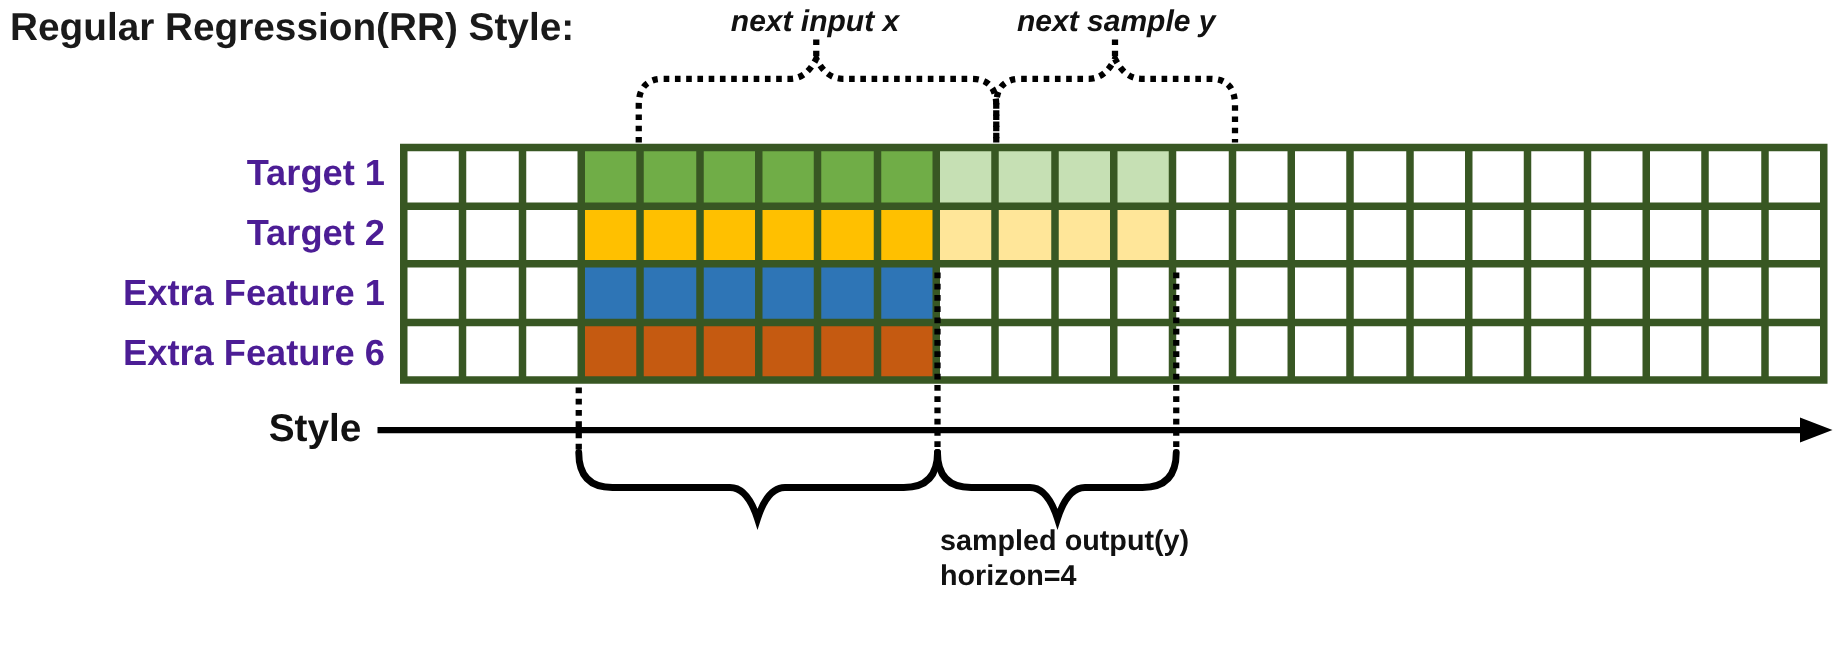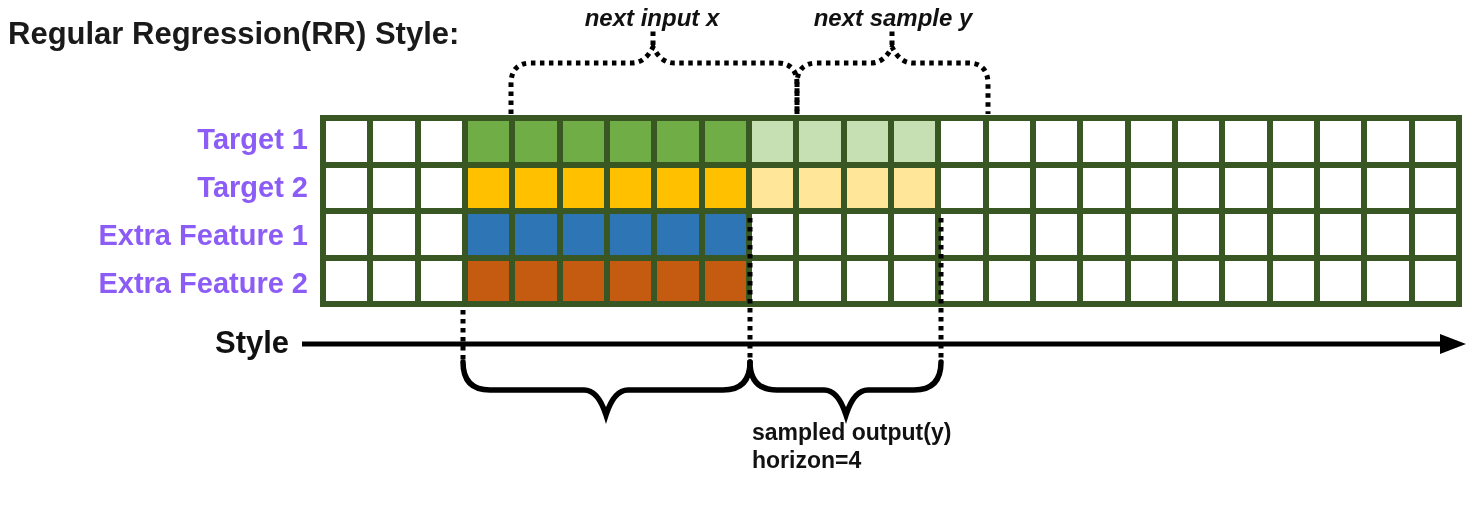--- a/index.html
+++ b/index.html
@@ -1,22 +1,22 @@
 <!DOCTYPE html>
 <html><head>
 <meta charset="utf-8">
 <style>
   * { margin:0; padding:0; box-sizing:border-box; }
   html,body { width:1476px; height:516px; }
   body { position:relative; background:#ffffff; font-family:"Liberation Sans", sans-serif; overflow:hidden; color:#111; }
 
-  .title { position:absolute; left:8px; top:16px; font-size:31px; font-weight:700; color:#1a1a1a; white-space:nowrap; }
+  .title { position:absolute; left:8px; top:4px; font-size:31px; font-weight:700; color:#1a1a1a; white-space:nowrap; }
 
   .row-labels { position:absolute; left:0; top:115px; width:308px; }
-  .row-label { height:48px; line-height:48px; text-align:right; font-size:29px; font-weight:700; color:#8b5cf6; white-space:nowrap; }
+  .row-label { height:48px; line-height:48px; text-align:right; font-size:29px; font-weight:700; color:#4c1d95; white-space:nowrap; }
 
   .grid { position:absolute; left:320px; top:115px; width:1142px; height:192px;
           display:grid; grid-template-columns:repeat(24,1fr); grid-template-rows:repeat(4,1fr);
           gap:6px; padding:6px; }
   .cell { background:#fff; }
 
   .overlay { position:absolute; left:0; top:0; width:1476px; height:516px; pointer-events:none; }
 
   .next-label { position:absolute; top:4px; font-size:24px; font-style:italic; font-weight:700;
                 transform:translateX(-50%); white-space:nowrap; }
@@ -31,21 +31,21 @@
 </style>
 </head>
 <body>
 
 <div class="title">Regular Regression(RR) Style:</div>
 
 <div class="row-labels">
     <div class="row-label">Target 1</div>
     <div class="row-label">Target 2</div>
     <div class="row-label">Extra Feature 1</div>
-    <div class="row-label">Extra Feature 2</div>
+    <div class="row-label">Extra Feature 6</div>
   </div>
 
 <div class="grid" style="background: rgb(56, 87, 35);">
     <div class="cell" style="background: rgb(255, 255, 255);"></div>
     <div class="cell" style="background: rgb(255, 255, 255);"></div>
     <div class="cell" style="background: rgb(255, 255, 255);"></div>
     <div class="cell" style="background: rgb(112, 173, 71);"></div>
     <div class="cell" style="background: rgb(112, 173, 71);"></div>
     <div class="cell" style="background: rgb(112, 173, 71);"></div>
     <div class="cell" style="background: rgb(112, 173, 71);"></div>

